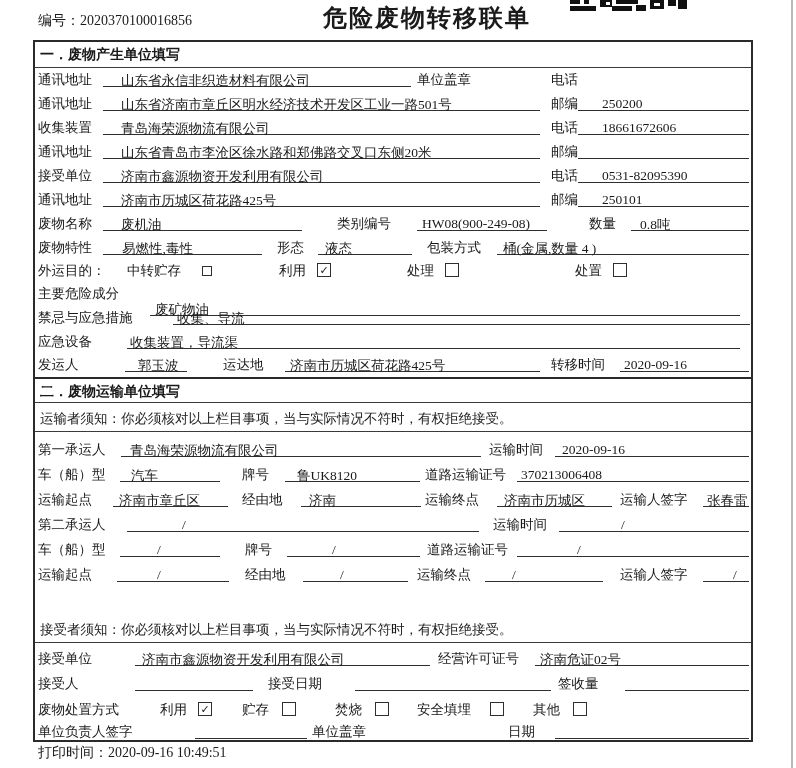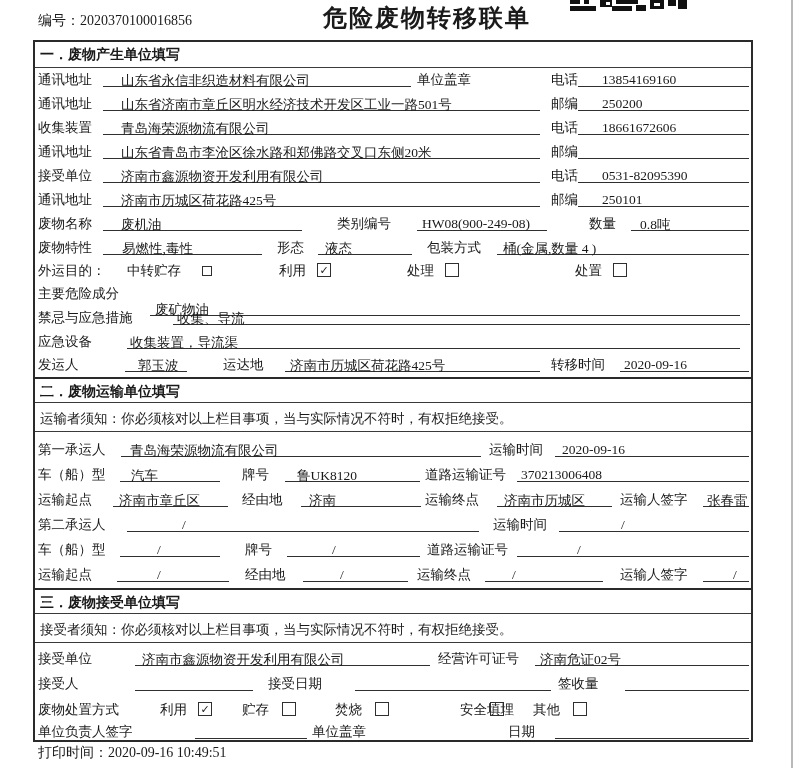--- a/index.html
+++ b/index.html
@@ -50,23 +50,20 @@
 
     <div class="sec" style="top:0;">一．废物产生单位填写</div>
 
     <div class="row" style="top:26px;">
       <span class="lbl" style="left:3px;">通讯地址</span>
       <span class="fld" style="left:68px;width:308px;">
           <span class="v" style="left:18px;">山东省永信非织造材料有限公司</span>
         </span>
       <span class="lbl" style="left:382px;">单位盖章</span>
       <span class="lbl" style="left:516px;">电话</span>
-      <span class="fld" style="left:543px;width:171px;">
-          <span class="v" style="left:24px;">13854169160</span>
-        </span>
     </div>
 
     <div class="row" style="top:50px;">
       <span class="lbl" style="left:3px;">通讯地址</span>
       <span class="fld" style="left:68px;width:437px;">
           <span class="v" style="left:18px;">山东省济南市章丘区明水经济技术开发区工业一路501号</span>
         </span>
       <span class="lbl" style="left:516px;">邮编</span>
       <span class="fld" style="left:543px;width:171px;">
           <span class="v" style="left:24px;">250200</span>
@@ -281,21 +278,20 @@
       <span class="lbl" style="left:382px;">运输终点</span>
       <span class="fld" style="left:450px;width:118px;">
           <span class="v" style="left:27px;">/</span>
         </span>
       <span class="lbl" style="left:585px;">运输人签字</span>
       <span class="fld" style="left:668px;width:46px;">
           <span class="v" style="left:30px;">/</span>
         </span>
     </div>
 
-    <div class="sec mid" style="top:546px;">三．废物接受单位填写</div>
     <div class="note" style="top:574px;">接受者须知：你必须核对以上栏目事项，当与实际情况不符时，有权拒绝接受。</div>
 
     <div class="row" style="top:605px;">
       <span class="lbl" style="left:3px;">接受单位</span>
       <span class="fld" style="left:100px;width:295px;">
           <span class="v" style="left:7px;">济南市鑫源物资开发利用有限公司</span>
         </span>
       <span class="lbl" style="left:403px;">经营许可证号</span>
       <span class="fld" style="left:500px;width:214px;">
           <span class="v" style="left:5px;">济南危证02号</span>
@@ -318,21 +314,21 @@
     </div>
 
     <div class="row" style="top:656px;">
       <span class="lbl" style="left:3px;">废物处置方式</span>
       <span class="lbl" style="left:125px;">利用</span>
       <span class="cb" style="left:163px;">✓</span>
       <span class="lbl" style="left:207px;">贮存</span>
       <span class="cb" style="left:247px;"></span>
       <span class="lbl" style="left:300px;">焚烧</span>
       <span class="cb" style="left:340px;"></span>
-      <span class="lbl" style="left:382px;margin-left:43px;">安全填埋</span>
+      <span class="lbl" style="left:382px;">安全填埋</span>
       <span class="cb" style="left:455px;"></span>
       <span class="lbl" style="left:498px;">其他</span>
       <span class="cb" style="left:538px;"></span>
     </div>
 
     <div class="row" style="top:678px;">
       <span class="lbl" style="left:3px;">单位负责人签字</span>
       <span class="fld" style="left:160px;width:112px;">
           <span class="v"></span>
         </span>

